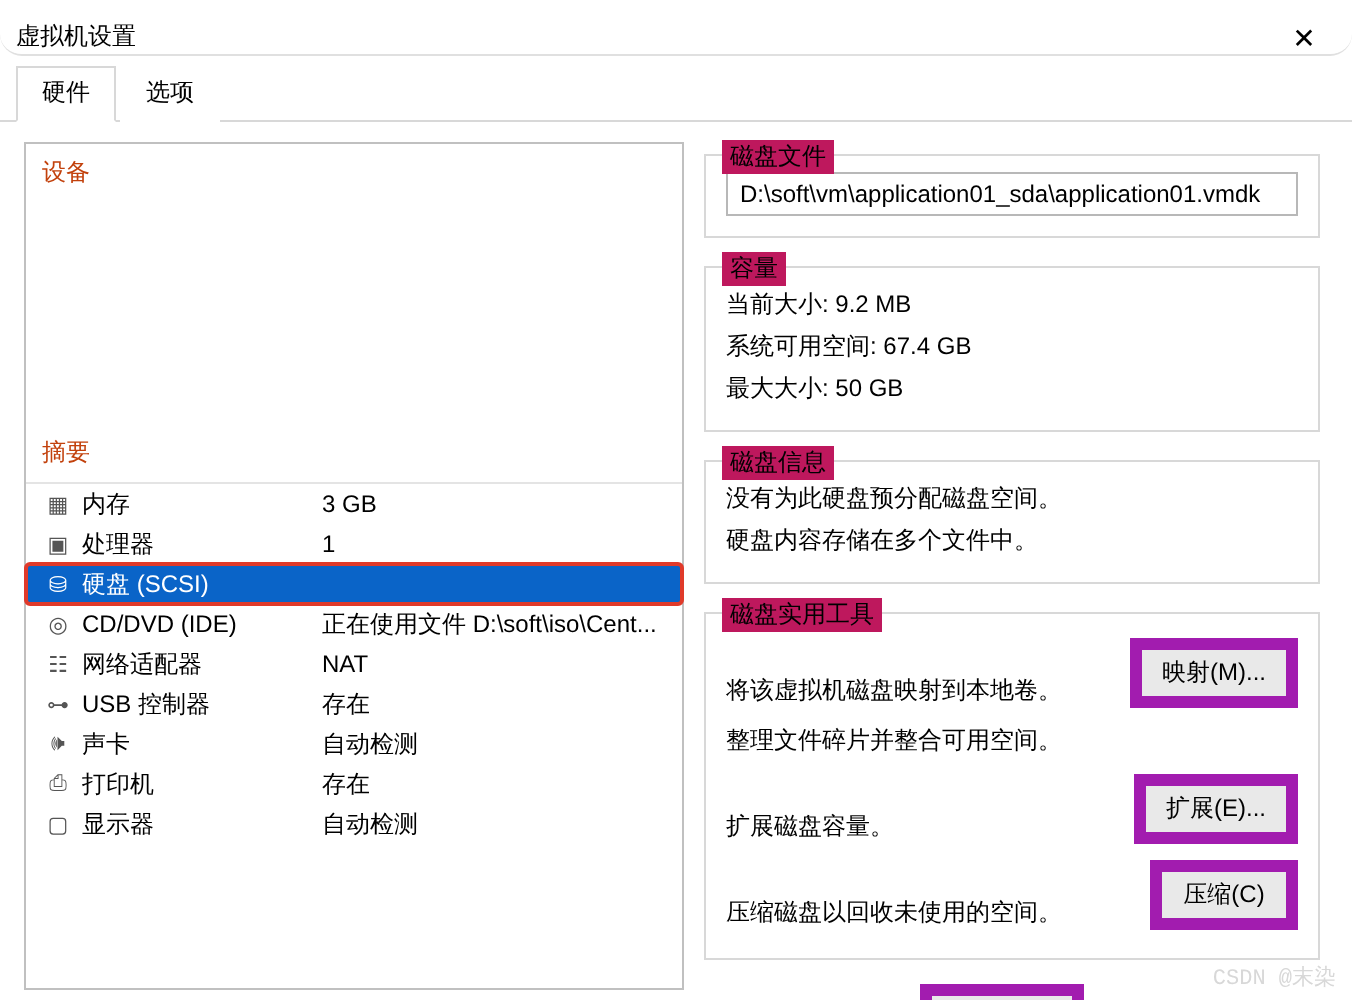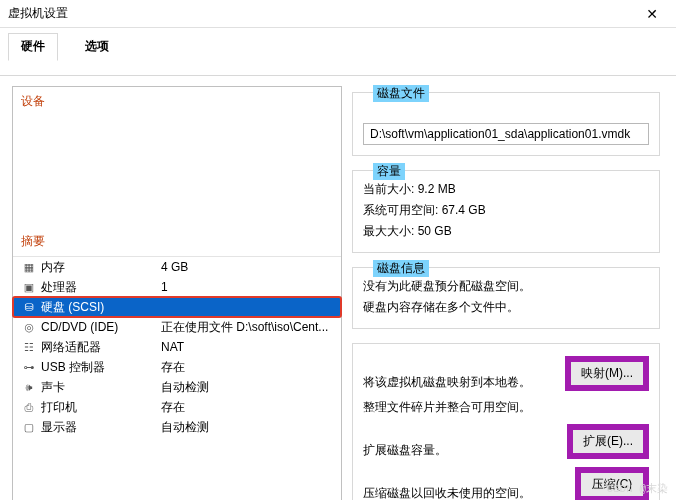--- a/index.html
+++ b/index.html
@@ -8,32 +8,32 @@
     font-size: 12px;
     color: #000;
     background: #fff;
     width: 676px;
     height: 500px;
     overflow: hidden;
   }
   .titlebar {
     height: 28px;
     display: flex;
-    align-items: center;
+    align-items: flex-end;
     padding: 0 8px;
     border-bottom: 1px solid #e0e0e0;
+    border-radius: 11px;
   }
   .titlebar-title { flex: 1; font-size: 12px; }
   .close-btn { width: 32px; text-align: center; font-size: 14px; cursor: pointer; }
   .tabs {
     display: flex;
-    padding: 4px 8px 15px 8px;
+    padding: 4px 8px 0 8px;
     border-bottom: 1px solid #d8d8d8;
-    gap: 14px;
-    font-weight: bold;
+    gap: 2px;
   }
   .tab {
     padding: 4px 12px 5px 12px;
     border: 1px solid transparent;
     border-bottom: none;
     cursor: pointer;
     position: relative;
     top: 1px;
     background: #fff;
   }
@@ -101,34 +101,32 @@
   .group {
     border: 1px solid #d8d8d8;
     padding: 8px 10px 10px 10px;
     position: relative;
     margin-top: 6px;
   }
   .group-title {
     position: absolute;
     top: -8px;
     left: 8px;
-    background: #7dd3fc;
+    background: #be185d;
     padding: 0 4px;
     font-size: 12px;
-    margin-left: 12px;
   }
   .path-field {
     border: 1px solid #b8b8b8;
     padding: 3px 6px;
     font-size: 12px;
     background: #fff;
     white-space: nowrap;
     overflow: hidden;
     text-overflow: ellipsis;
-    margin-top: 22px;
   }
   .info-line { padding: 2px 0; }
   .util-row {
     display: flex;
     align-items: flex-end;
     gap: 8px;
     padding: 4px 0;
   }
   .util-text { flex: 1; font-size: 12px; }
   .btn {
@@ -167,21 +165,21 @@
 
   <div class="left-panel">
     <div class="dev-header">
       <span class="col-device">设备</span>
       <span class="col-summary">摘要</span>
     </div>
     <div id="device-rows">
         <div class="dev-row">
           <span class="dev-icon">▦</span>
           <span class="dev-name">内存</span>
-          <span class="dev-summary">4 GB</span>
+          <span class="dev-summary">3 GB</span>
         </div>
         <div class="dev-row">
           <span class="dev-icon">▣</span>
           <span class="dev-name">处理器</span>
           <span class="dev-summary">1</span>
         </div>
         <div class="dev-row selected highlighted">
           <span class="dev-icon">⛁</span>
           <span class="dev-name">硬盘 (SCSI)</span>
         </div>
@@ -232,20 +230,21 @@
       <div class="info-line">最大大小: 50 GB</div>
     </div>
 
     <div class="group">
       <span class="group-title">磁盘信息</span>
       <div class="info-line">没有为此硬盘预分配磁盘空间。</div>
       <div class="info-line">硬盘内容存储在多个文件中。</div>
     </div>
 
     <div class="group">
+      <span class="group-title">磁盘实用工具</span>
       <div class="util-row">
         <span class="util-text">将该虚拟机磁盘映射到本地卷。</span>
         <button class="btn">映射(M)...</button>
       </div>
       <div class="util-row">
         <span class="util-text">整理文件碎片并整合可用空间。</span>
       </div>
       <div class="util-row">
         <span class="util-text">扩展磁盘容量。</span>
         <button class="btn">扩展(E)...</button>

